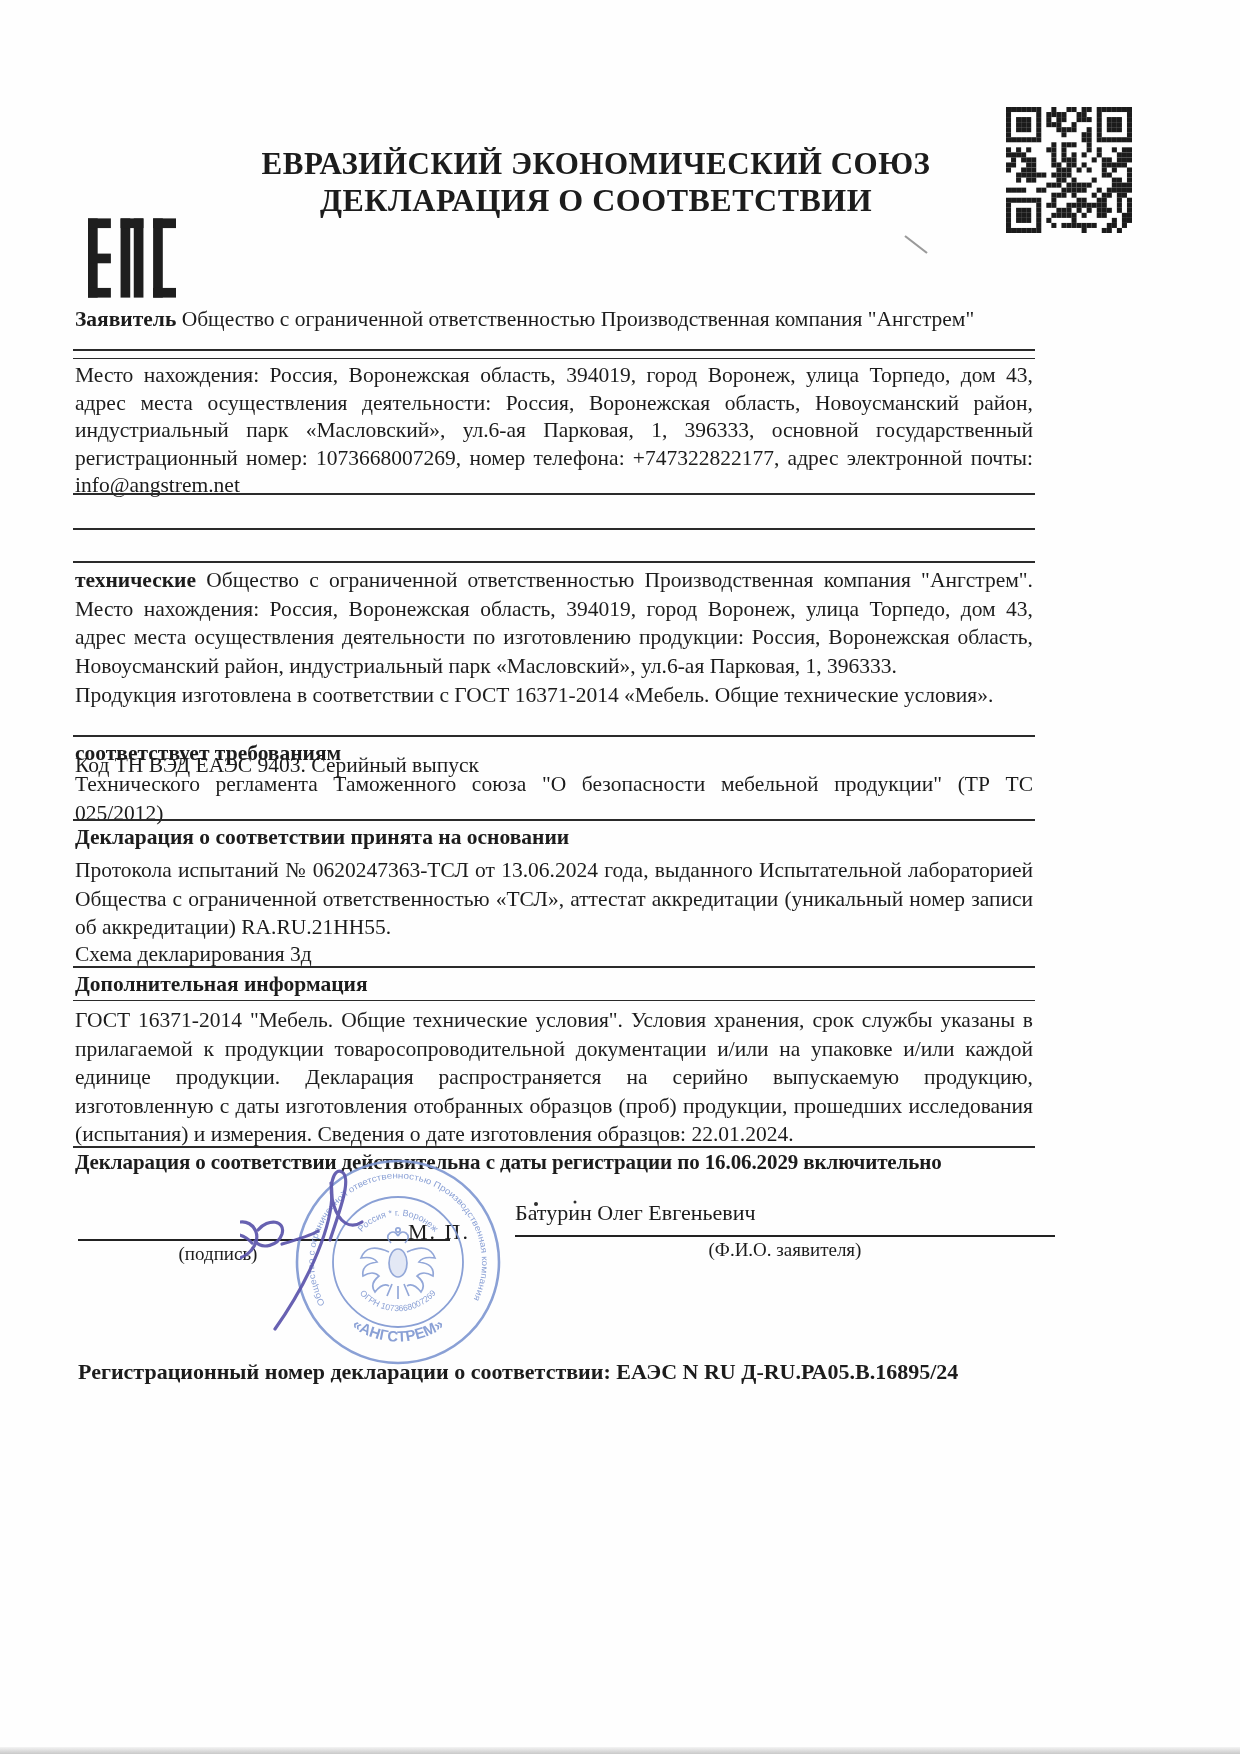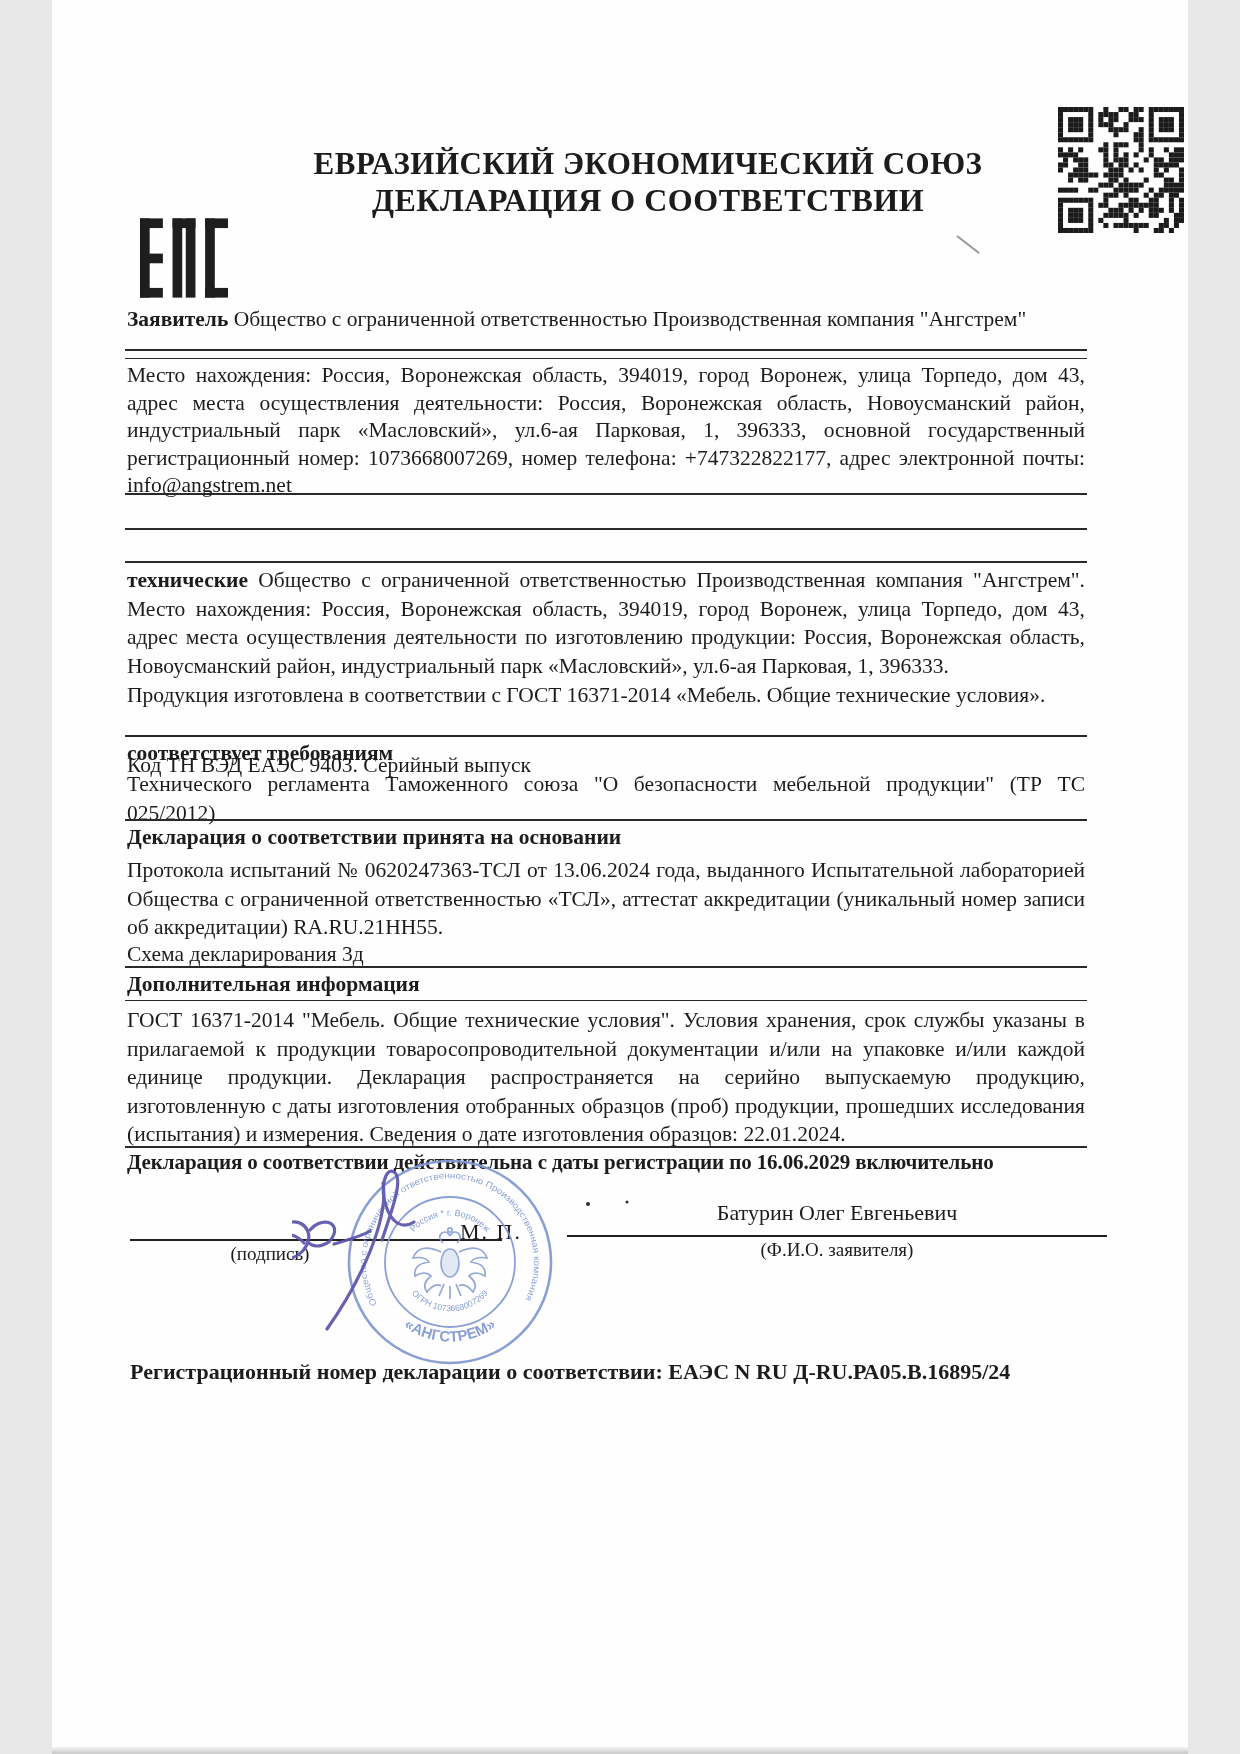--- a/index.html
+++ b/index.html
@@ -1,18 +1,18 @@
 <!DOCTYPE html>
 <html lang="ru"><head>
 <meta charset="utf-8">
 <style>
   html,body{margin:0;padding:0;background:#e8e8e8;}
   .page{
     position:relative;
-    width:1136px;height:1754px;
+    width:1240px;height:1754px;
     margin:0 auto;
     background:#fefefe;
     font-family:"Liberation Serif","DejaVu Serif",serif;
     color:#1c1c1c;
     overflow:hidden;
   }
   
   .titles{position:absolute;left:100px;top:146px;width:992px;text-align:center;}
   .t1{font-size:31px;font-weight:bold;letter-spacing:.5px;line-height:36px;}
   .t2{font-size:32px;font-weight:bold;letter-spacing:.5px;line-height:36px;}
@@ -26,21 +26,21 @@
   .row{font-size:21.5px;line-height:27px;white-space:nowrap;margin:0;}
   .para{font-size:21.5px;line-height:28px;text-align:justify;margin:0;font-family:Liberation Serif, serif;}
   .lh275{line-height:27.5px;}
   .lh285{line-height:28.5px;}
   b{font-weight:bold;}
   .sep{position:absolute;left:73px;width:962px;height:0;border-top:2px solid #2a2a2a;}
   .sep.thin{border-top-width:1.6px;}
   .heading{position:absolute;left:75px;width:958px;font-size:21.5px;font-weight:bold;line-height:27px;margin:0;white-space:nowrap;}
   .validity{position:absolute;left:75px;width:1000px;font-size:21px;font-weight:bold;white-space:nowrap;letter-spacing:-.1px;margin:0;}
   
-  .sig-name{position:absolute;left:515px;top:1200px;width:540px;text-align:center;font-size:22px;margin:0;}
+  .sig-name{position:absolute;left:515px;top:1200px;width:540px;text-align:left;font-size:22px;margin:0;}
   .sig-line{position:absolute;height:0;border-top:2px solid #222;}
   .sig-line.left{left:78px;top:1239px;width:372px;}
   .sig-line.right{left:515px;top:1235px;width:540px;}
   .sig-caption{position:absolute;font-size:19px;margin:0;text-align:center;}
   .cap-sign{left:78px;top:1243px;width:280px;}
   .cap-fio{left:515px;top:1239px;width:540px;}
   .mp{position:absolute;left:398px;top:1209px;width:80px;font-size:22px;letter-spacing:2px;margin:10px;}
   .stampsvg{position:absolute;left:240px;top:1140px;width:340px;height:255px;}
   
   .reg{position:absolute;left:78px;width:1100px;font-size:22px;font-weight:bold;white-space:nowrap;margin:0;}

